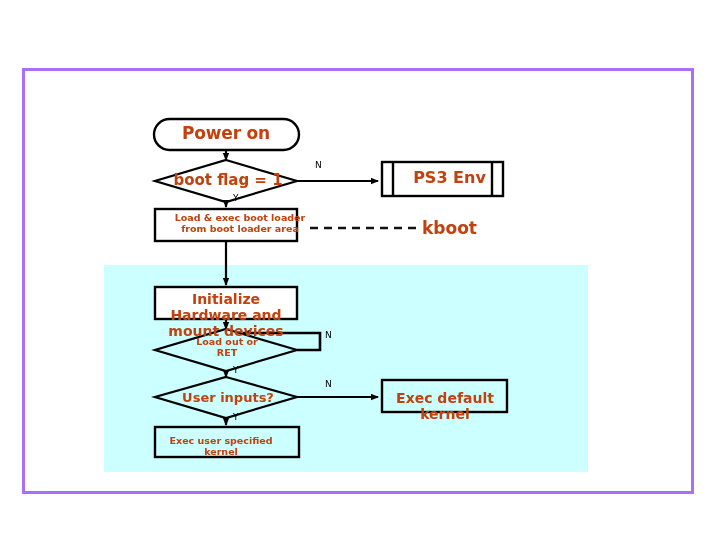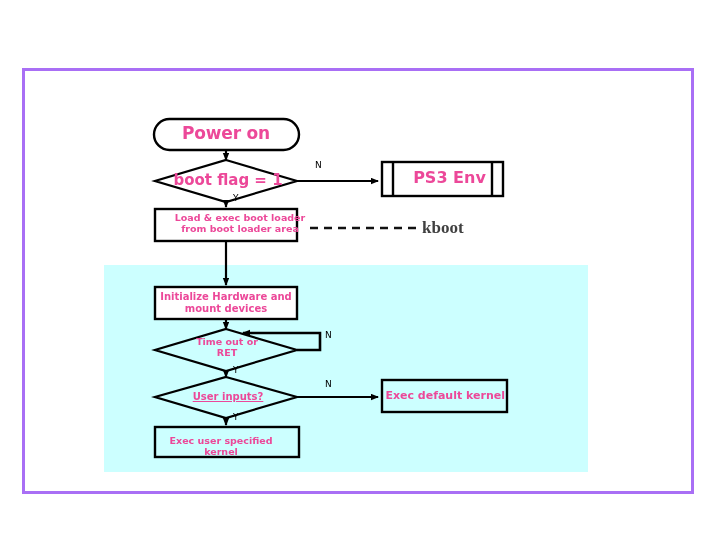--- a/index.html
+++ b/index.html
@@ -38,21 +38,21 @@
   #diagram-svg {
     position: absolute;
     left: 0;
     top: 0;
     width: 720px;
     height: 540px;
   }
   
   .node-label {
     position: absolute;
-    color: #ec4899;
+    color: #c2410c;
     font-weight: bold;
     text-align: center;
     line-height: 1.15;
     white-space: pre-line;
     pointer-events: none;
   }
   .lbl-poweron {
     left: 153px; top: 124px; width: 146px;
     font-size: 17px;
     letter-spacing: -0.2px;
@@ -65,35 +65,33 @@
     left: 156px; top: 213px; width: 168px;
     font-size: 9.5px;
     text-align: center;
   }
   .lbl-ps3env {
     left: 396px; top: 169px; width: 107px;
     font-size: 16px;
   }
   .lbl-inithw {
     left: 156px; top: 291px; width: 140px;
-    font-size: 10px;
+    font-size: 14px;
   }
   .lbl-timeout {
     left: 180px; top: 337px; width: 94px;
     font-size: 9.5px;
   }
   .lbl-userinputs {
     left: 165px; top: 391px; width: 126px;
-    font-size: 10px;
-    text-decoration: underline;
+    font-size: 13px;
   }
   .lbl-execdefault {
     left: 385px; top: 390px; width: 120px;
-    font-size: 11px;
-    text-align: right;
+    font-size: 14px;
   }
   .lbl-execuser {
     left: 157px; top: 436px; width: 128px;
     font-size: 9.5px;
   }
   .edge-label {
     position: absolute;
     color: #000000;
     font-size: 9px;
     font-weight: normal;
@@ -102,23 +100,22 @@
   .el-n1 { left: 315px; top: 160px; }
   .el-y1 { left: 233px; top: 193px; }
   .el-n2 { left: 325px; top: 330px; }
   .el-y2 { left: 233px; top: 365px; }
   .el-n3 { left: 325px; top: 379px; }
   .el-y3 { left: 233px; top: 412px; }
 
   .callout {
     position: absolute;
     font-weight: bold;
-    color: #404040;
+    color: #c2410c;
     pointer-events: none;
-    font-family: Liberation Serif, serif;
   }
   #callout-kboot {
     left: 422px; top: 218px;
     font-size: 17px;
   }
   #callout-inkboot {
     left: 487px; top: 286px;
     font-size: 17px;
   }
 </style>
@@ -179,21 +176,21 @@
     <rect x="155" y="427" width="144" height="30" fill="none" stroke="#000000" stroke-width="2.4"></rect>
   </svg>
 
   <div class="node-label lbl-poweron">Power on</div>
   <div class="node-label lbl-bootflag">boot flag = 1</div>
   <div class="node-label lbl-ps3env">PS3 Env</div>
   <div class="node-label lbl-loadexec">Load &amp; exec boot loader
 from boot loader area</div>
   <div class="node-label lbl-inithw">Initialize Hardware and
 mount devices</div>
-  <div class="node-label lbl-timeout">Time out or
+  <div class="node-label lbl-timeout">Load out or
 RET</div>
   <div class="node-label lbl-userinputs">User inputs?</div>
   <div class="node-label lbl-execdefault">Exec default kernel</div>
   <div class="node-label lbl-execuser">Exec user specified kernel</div>
 
   <div class="edge-label el-n1">N</div>
   <div class="edge-label el-y1">Y</div>
   <div class="edge-label el-n2">N</div>
   <div class="edge-label el-y2">Y</div>
   <div class="edge-label el-n3">N</div>

